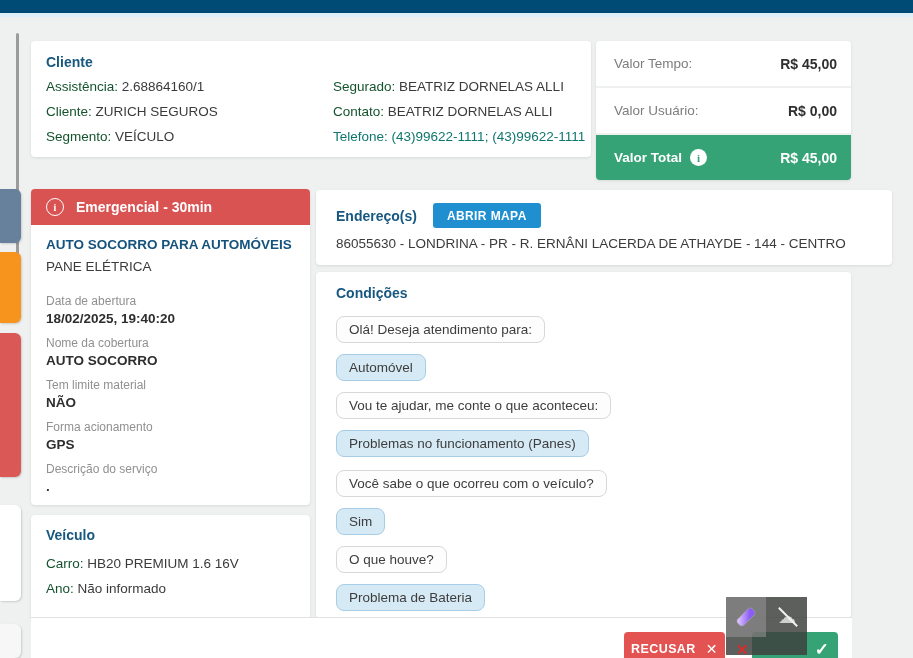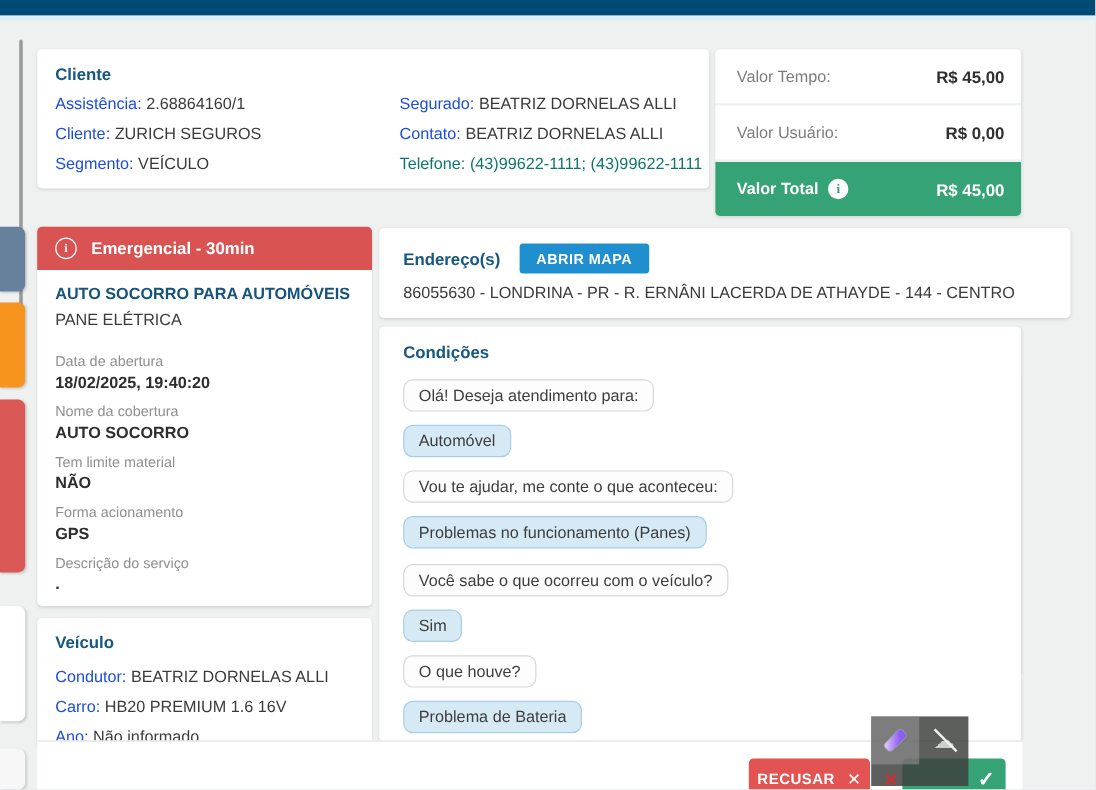--- a/index.html
+++ b/index.html
@@ -12,21 +12,21 @@
   .abs{position:absolute;}
   
   .topbar{left:0;top:0;width:913px;height:13px;background:#004b76;}
   .accentline{left:0;top:13px;width:913px;height:4px;background:#ddf0f8;}
   
   .scrollthumb{width:3px;background:#9b9b9b;border-radius:2px;}
   
   .card{background:#ffffff;border-radius:4px;box-shadow:0 1px 3px rgba(0,0,0,0.10);}
   .card-title{font-size:14px;font-weight:bold;color:#16587f;}
   .fieldline{font-size:13.5px;color:#3b3b3b;line-height:25px;white-space:nowrap;}
-  .fieldline .lbl{color:#1d4ed8;}
+  .fieldline .lbl{color:#14532d;}
   .fieldline.linkline, .fieldline.linkline .lbl{color:#0f766e;}
   
   .values{left:596px;top:41px;width:255px;height:139px;border-radius:4px;overflow:hidden;
           display:flex;flex-direction:column;gap:2px;box-shadow:0 1px 3px rgba(0,0,0,0.10);}
   .vrow{height:45px;background:#ffffff;display:flex;align-items:center;justify-content:space-between;
         padding:0 14px 0 18px;box-sizing:border-box;}
   .vrow .vlabel{font-size:13.5px;color:#7d7d7d;}
   .vrow .vvalue{font-size:14px;font-weight:bold;color:#2f2f2f;}
   .vrow.total{background:#35a376;}
   .vrow.total .vlabel,.vrow.total .vvalue{color:#ffffff;}
@@ -169,21 +169,20 @@
       <div class="fvalue">GPS</div>
     </div>
     <div class="fgroup">
       <div class="flabel">Descrição do serviço</div>
       <div class="fvalue">.</div>
     </div>
   </div>
 
   <div class="abs card vehicle">
     <div class="card-title">Veículo</div>
-    <div class="fieldline"><span class="lbl">Condutor:</span> <span>BEATRIZ DORNELAS ALLI</span></div>
     <div class="fieldline"><span class="lbl">Carro:</span> <span>HB20 PREMIUM 1.6 16V</span></div>
     <div class="fieldline"><span class="lbl">Ano:</span> <span>Não informado</span></div>
   </div>
 
   <div class="abs card address">
     <div class="addr-head">
       <span class="card-title">Endereço(s)</span>
       <button class="mapbtn">ABRIR MAPA</button>
     </div>
     <div class="addr-line">86055630 - LONDRINA - PR - R. ERNÂNI LACERDA DE ATHAYDE - 144 - CENTRO</div>

